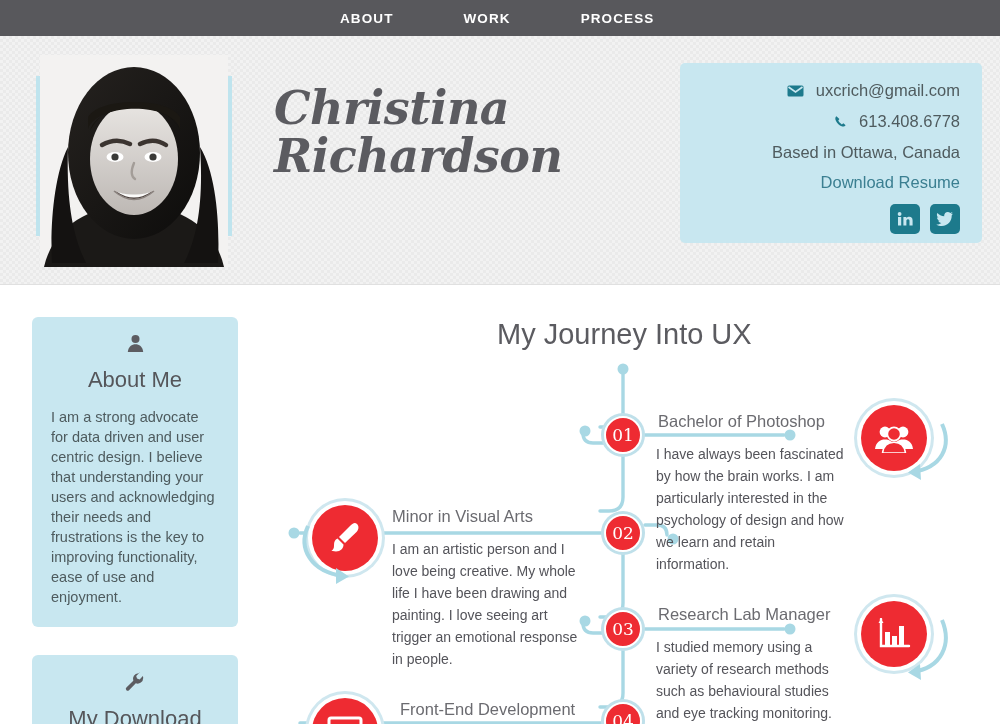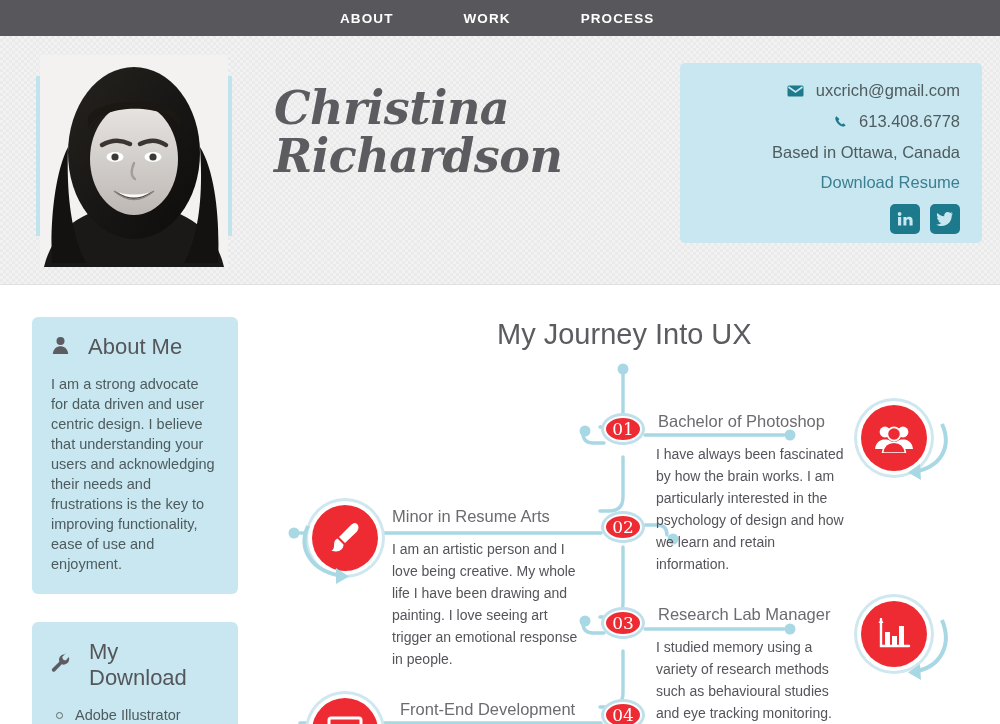--- a/index.html
+++ b/index.html
@@ -106,22 +106,23 @@
   
   .sidebar { position: absolute; left: 32px; top: 317px; width: 206px; }
   .card {
     background: #c8e7f0;
     border-radius: 6px;
     padding: 17px 19px 20px 19px;
     margin-bottom: 28px;
   }
   .card-head {
     display: flex; align-items: center;
-    gap: 18px;
+    gap: 10px;
     margin-bottom: 14px;
+    flex-direction: column;
   }
   .card-title { font-size: 22px; color: #55565a; font-weight: 300; }
   .card-body { font-size: 14.5px; line-height: 20px; color: #4e5b5e; }
   .tool-list { list-style: none; }
   .tool-list li {
     font-size: 14.5px; line-height: 20.5px; color: #4e5b5e;
     padding-left: 24px; position: relative;
   }
   .tool-list li::before {
     content: ""; position: absolute; left: 5px; top: 7px;
@@ -132,21 +133,21 @@
   
   .journey-title {
     position: absolute; left: 497px; top: 318px;
     font-size: 29px; font-weight: 300; color: #5b5b60;
     white-space: nowrap;
   }
   .timeline-svg { position: absolute; left: 0; top: 285px; }
 
   .tl-node {
     position: absolute;
-    width: 38px; height: 26px;
+    width: 38px; height: 38px;
     border-radius: 50%;
     background: #ee2b32;
     border: 2.5px solid #ffffff;
     box-shadow: 0 0 0 3px #bfe0ea;
     display: flex; align-items: center; justify-content: center;
     color: #ffffff; font-size: 17px; font-weight: 300;
     font-family: "DejaVu Serif", serif;
   }
 
   .tl-entry { position: absolute; }
@@ -352,21 +353,21 @@
         <circle cx="19" cy="11" r="6.6" fill="#ee2b32" stroke="#fff" stroke-width="1.6"></circle>
         <path d="M7.5 30 C8.6 22 13 19.2 19 19.2 C25 19.2 29.4 22 30.5 30 Z" fill="#ee2b32" stroke="#fff" stroke-width="1.6"></path>
       </svg>
   </div>
   <svg style="position:absolute; left:846px; top:402px;" width="110" height="90" viewBox="0 0 110 90">
     <path d="M96 22 C106 44 96 66 66 70" fill="none" stroke="#a8d8e4" stroke-width="4"></path>
     <path d="M74 62 L62 70.5 L75 78 Z" fill="#a8d8e4"></path>
   </svg>
 
   <div class="tl-entry left" style="left:392px; top:507px;">
-    <div class="tl-heading">Minor in Resume Arts</div>
+    <div class="tl-heading">Minor in Visual Arts</div>
     <div class="tl-text">I am an artistic person and I love being creative.  My whole life I have been drawing and painting. I love seeing art trigger an emotional response in people.</div>
   </div>
   <div class="big-icon" style="left:312px; top:505px;">
     <svg width="34" height="34" viewBox="0 0 34 34">
         <path d="M29 3 C31 5 31 8 28.5 11 L17 22 L11 16 L22.5 4.5 C25 2 27 1 29 3 Z" fill="#fff"></path>
         <path d="M9.5 17.5 L15.5 23.5 C15.5 27.5 12.5 30.5 8 30.5 C5.5 30.5 3.5 29.5 3.5 29.5 C5.5 28.5 6 27 6 24.5 C6 20.5 7 18.5 9.5 17.5 Z" fill="#fff"></path>
       </svg>
   </div>
   <svg style="position:absolute; left:296px; top:502px;" width="110" height="92" viewBox="0 0 110 92">
     <path d="M12 24 C2 46 14 70 48 74" fill="none" stroke="#a8d8e4" stroke-width="4"></path>

